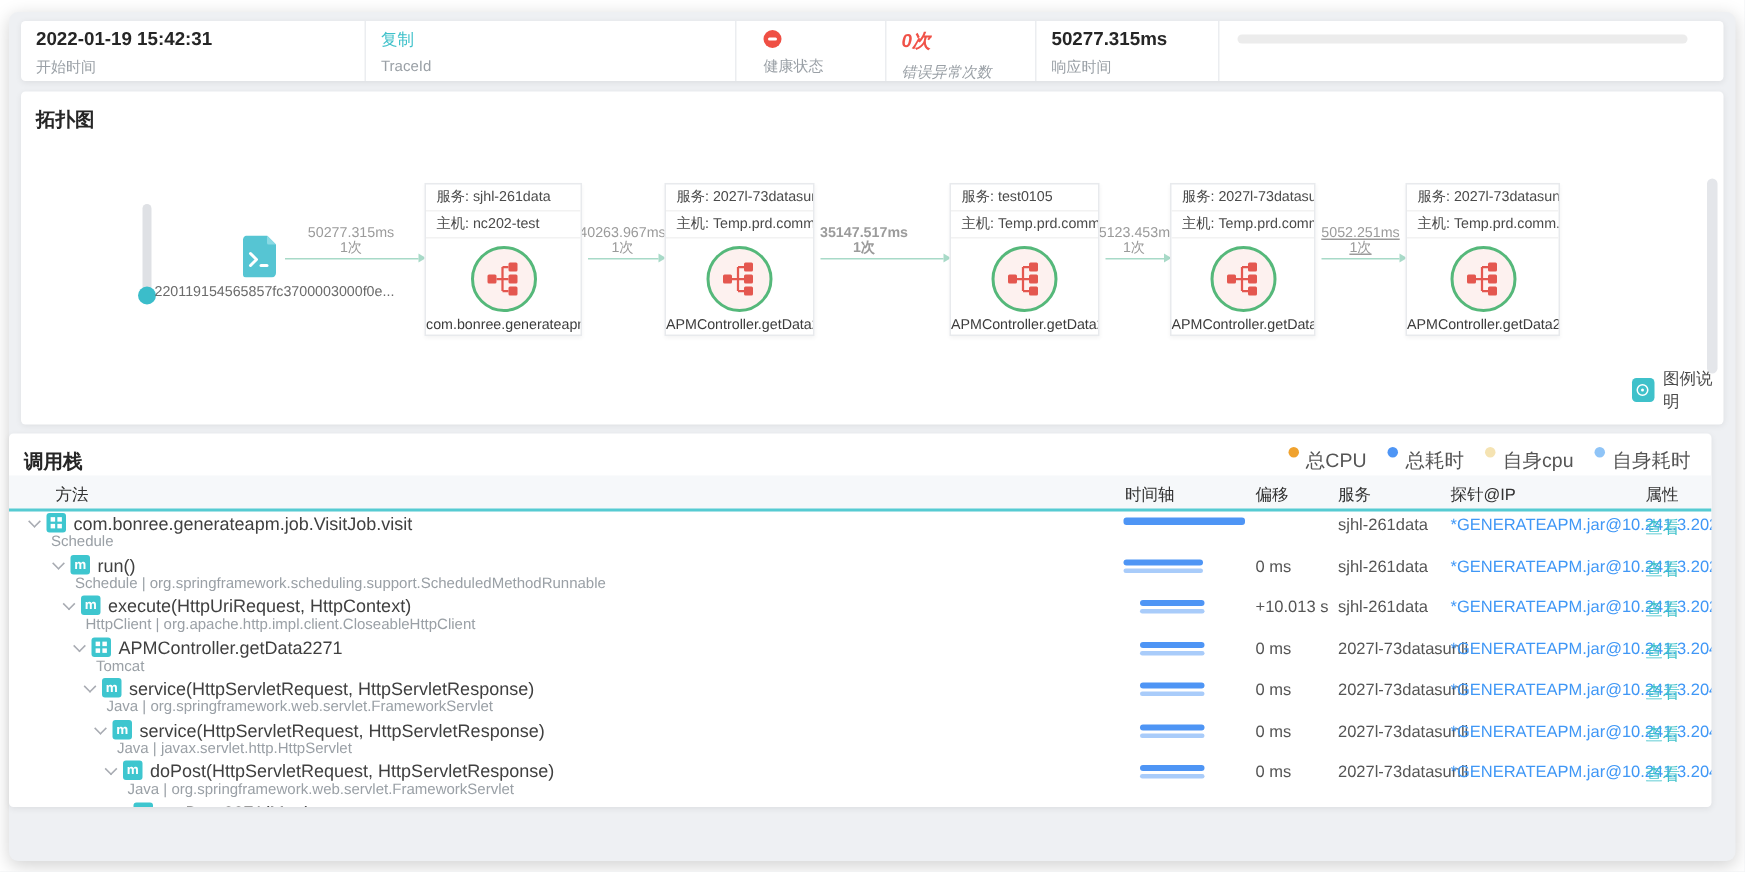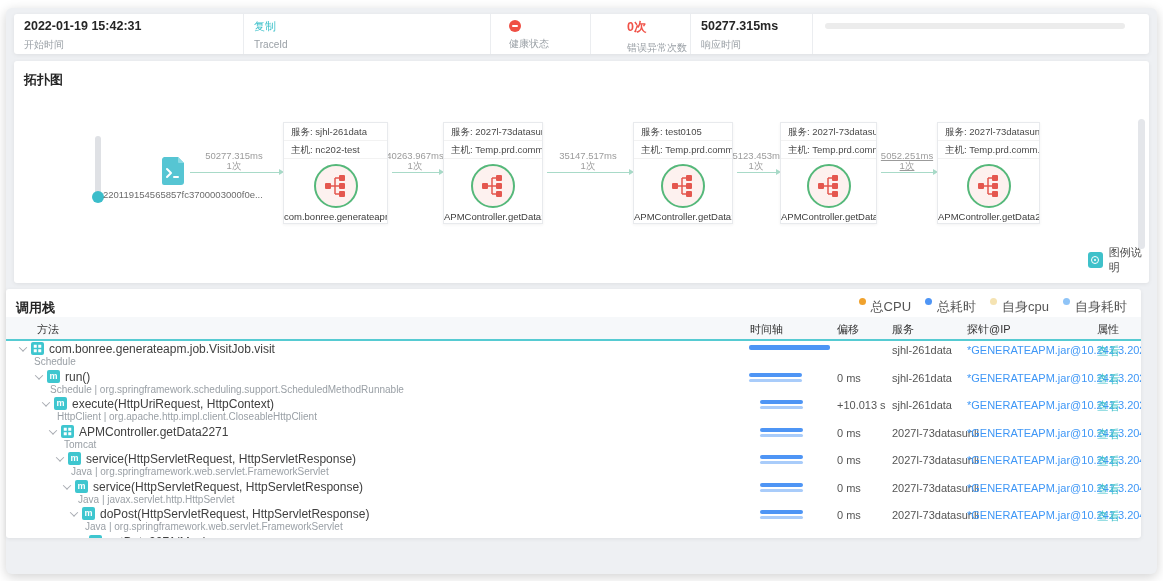--- a/index.html
+++ b/index.html
@@ -10,21 +10,21 @@
 
   
   .summary { left:14px; top:14px; width:1135px; height:40px; display:flex; align-items:stretch; }
   .sum-item { padding-top:5px; }
   .sum-item + .sum-item { border-left:1px solid #ebedf0; }
   .sum-val { font-size:12.5px; font-weight:bold; color:#262626; }
   .sum-label { font-size:10px; color:#9aa0a6; margin-top:5px; }
   .i-time { width:229px; padding-left:10px; }
   .i-trace { width:247px; padding-left:10px; }
   .i-health { width:100px; padding-left:18px; }
-  .i-err { width:100px; padding-left:36px; }
+  .i-err { width:100px; padding-left:10px;font-style:italic; }
   .i-resp { width:122px; padding-left:10px; }
   .i-cpu { flex:1; padding-left:12px; }
   .trace-line { display:flex; align-items:center; gap:8px; }
   .link-teal { color:#3fc1ca; font-size:11px; cursor:pointer; }
   .red-text { color:#f05248; }
   .health-dot { width:12px; height:12px; border-radius:50%; background:#ef4f44; position:relative; margin-top:1px; }
   .health-dot::after { content:""; position:absolute; left:3px; top:5px; width:6px; height:2px; background:#fff; border-radius:1px; }
   .cpu-bar { width:300px; height:6px; background:#ececec; border-radius:3px; margin-top:4px; }
   .i-cpu .sum-label { margin-top:7px; }
 
@@ -128,21 +128,21 @@
   <div class="edge-label" style="left:220px;">
     <div>50277.315ms</div>
       <div>1次</div>
   </div>
   <div class="edge" style="left:378px;width:47px;"></div>
   <div class="edge-label" style="left:401px;">
     <div>40263.967ms</div>
       <div>1次</div>
   </div>
   <div class="edge" style="left:533px;width:82px;"></div>
-  <div class="edge-label" style="left:574px;">
+  <div class="edge-label" style="left:562px;font-weight:bold;">
     <div>35147.517ms</div>
       <div>1次</div>
   </div>
   <div class="edge" style="left:723px;width:39px;"></div>
   <div class="edge-label" style="left:742px;">
     <div>15123.453ms</div>
       <div>1次</div>
   </div>
   <div class="edge" style="left:867px;width:52px;"></div>
   <div class="edge-label" style="left:893px;text-decoration:underline;">

